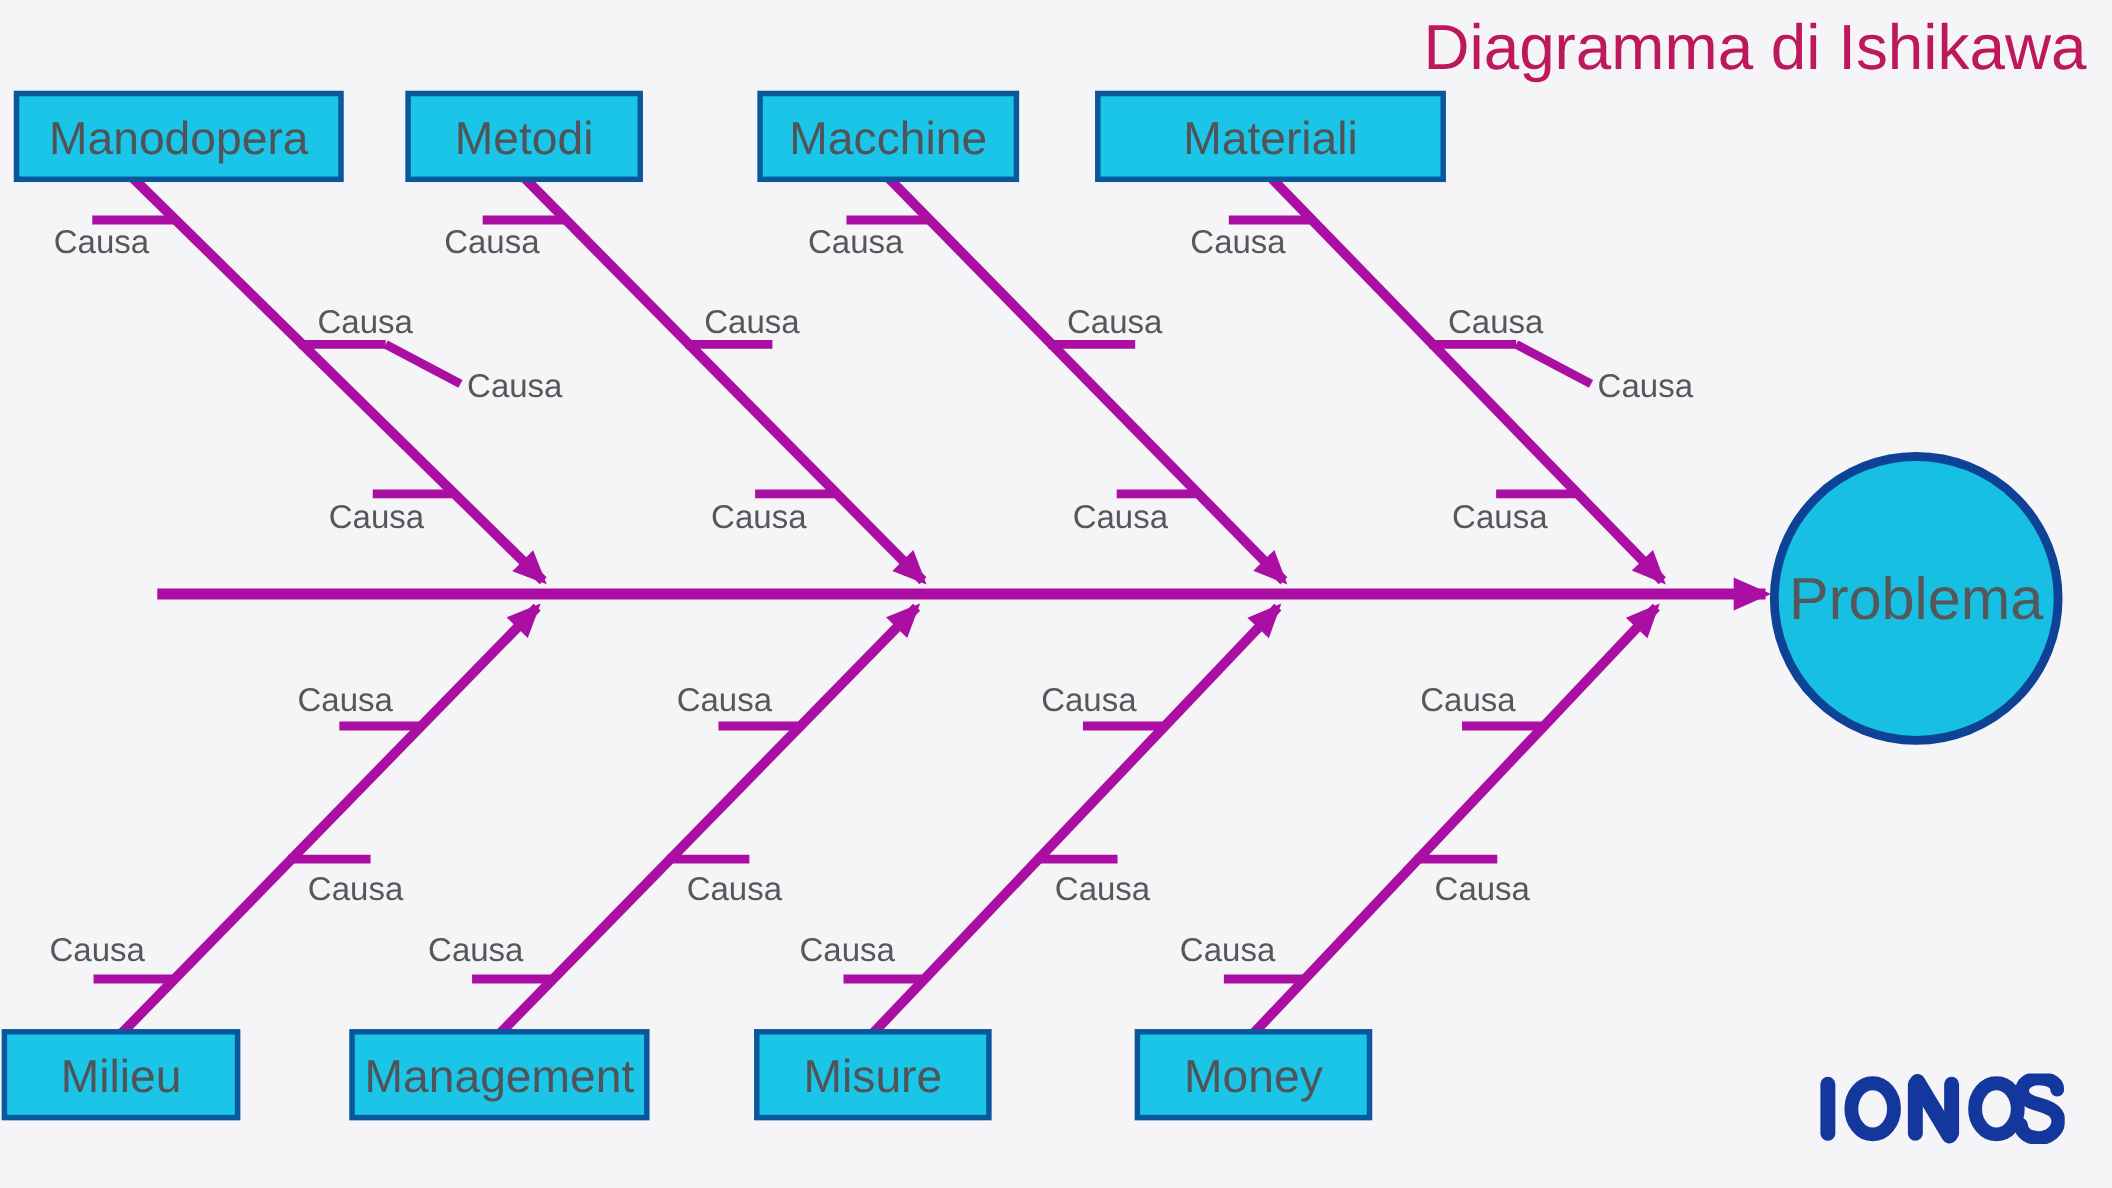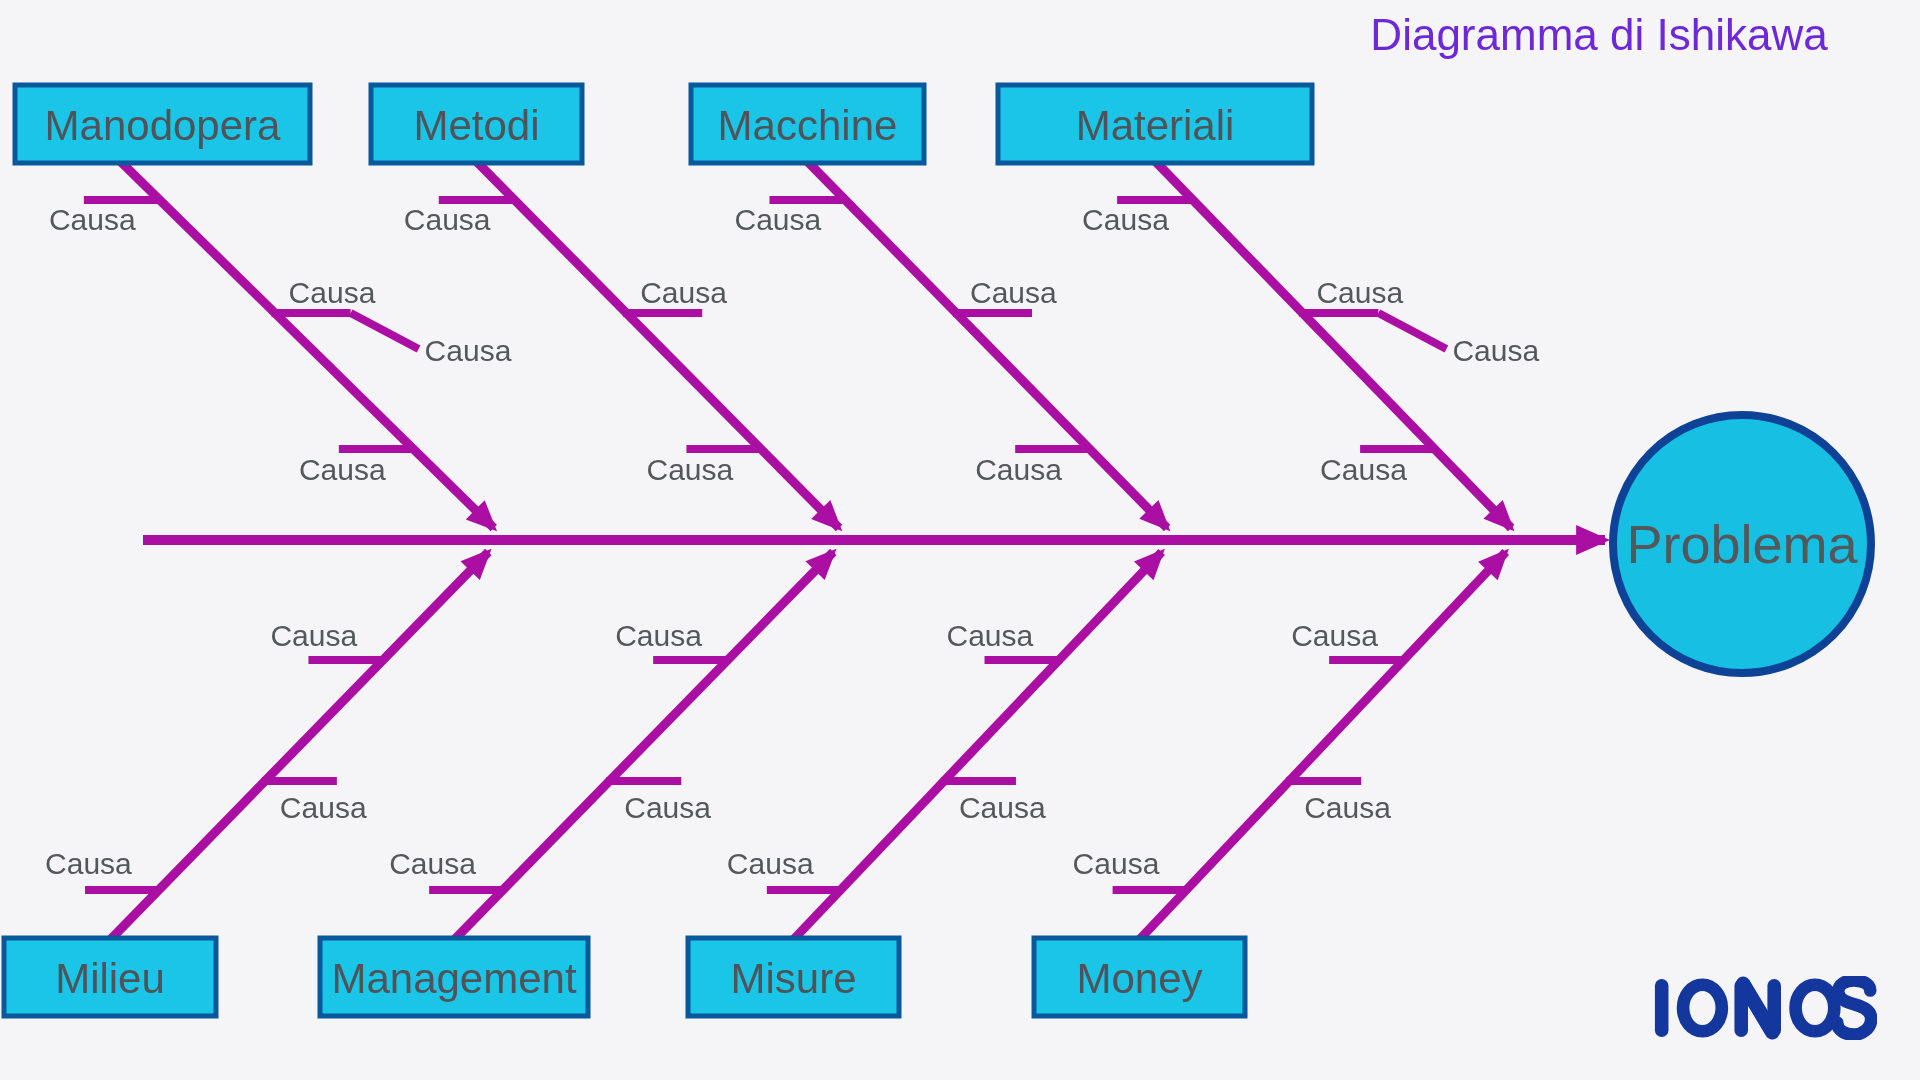--- a/index.html
+++ b/index.html
@@ -7,23 +7,23 @@
     position:relative;
     width:1920px;height:1080px;
     background:#F5F4F6;
     overflow:hidden;
     font-family:"Liberation Sans", sans-serif;
   }
   #fishbone{position:absolute;left:0;top:0;}
   .page-title{
     position:absolute;
     left:1294px;top:10px;width:610px;
-    text-align:center;
-    font-size:44px;
-    color:#6d28d9;
+    text-align:left;
+    font-size:58px;
+    color:#be185d;
     letter-spacing:0px;
     white-space:nowrap;
   }
   .logo-svg{position:absolute;left:1652px;top:976px;}
   
   text.causa{
     font-family:"Liberation Sans", sans-serif;
     font-size:30px;
     fill:#54585B;
   }

